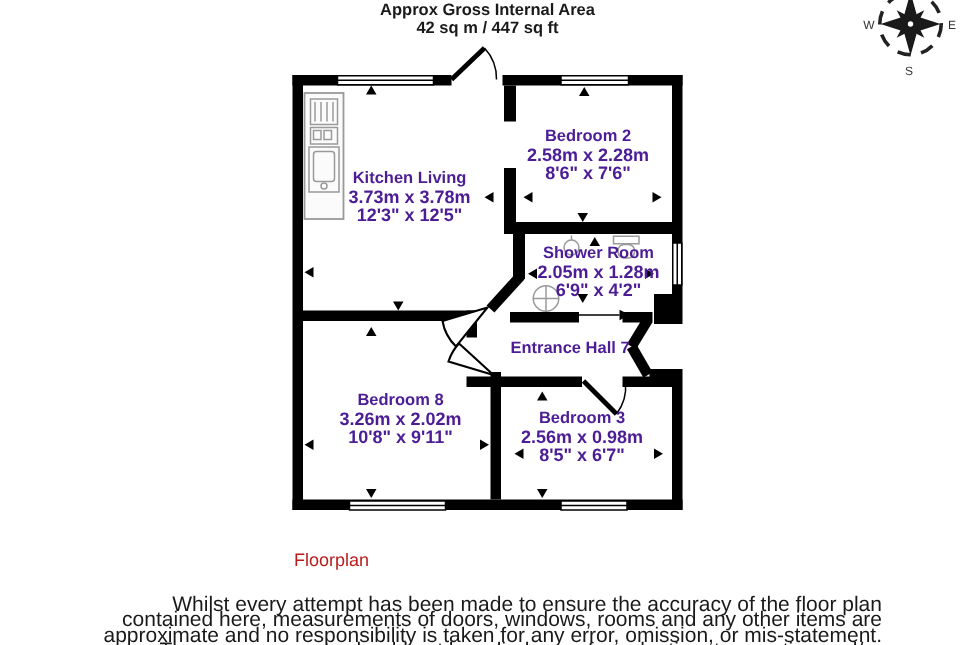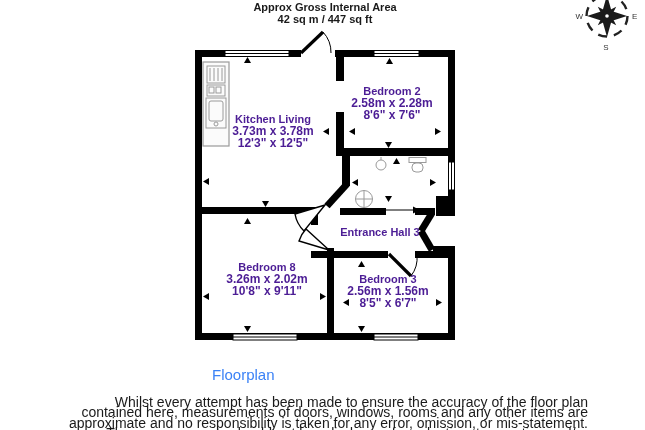--- a/index.html
+++ b/index.html
@@ -4,21 +4,21 @@
 <style>
   html,body{margin:0;padding:0;background:#fff;}
   #page{position:relative;width:645px;height:430px;background:#ffffff;overflow:hidden;
         font-family:"Liberation Sans", sans-serif;color:#1a1a1a;text-decoration:underline;}
   .title{position:absolute;left:165px;top:1px;width:320px;text-align:center;
          font-size:11px;font-weight:bold;line-height:12px;color:#1a1a1a;}
   .room-label{position:absolute;text-align:center;transform:translateX(-50%);
               font-weight:bold;color:#4c1d95;white-space:nowrap;}
   .room-label .rname{font-size:11px;line-height:12px;display:block;}
   .room-label .rdim{font-size:12px;line-height:12px;display:block;}
-  .caption{position:absolute;left:212px;top:366px;font-size:15px;color:#3b82f6;}
+  .caption{position:absolute;left:196px;top:366px;font-size:12px;color:#b91c1c;}
   .disclaimer{position:absolute;left:58px;top:397px;width:530px;text-align:right;
               font-size:14px;line-height:10.4px;color:#1a1a1a;}
   svg{position:absolute;left:0;top:0;}
   .wall{fill:#000;}
   .wline{stroke:#000;stroke-width:7;fill:none;}
   .leaf{stroke:#000;stroke-width:3.2;fill:none;}
   .arc{stroke:#000;stroke-width:1;fill:none;}
   .wedge{fill:#fff;stroke:#000;stroke-width:1.4;}
   .win{fill:#fff;stroke:#000;stroke-width:1;}
   .winline{stroke:#000;stroke-width:1;fill:none;}
@@ -186,34 +186,39 @@
     <span class="rdim">3.73m x 3.78m</span>
     <span class="rdim">12'3" x 12'5"</span>
   </div>
 
   <div class="room-label" style="left:392px;top:85px;">
     <span class="rname">Bedroom 2</span>
     <span class="rdim">2.58m x 2.28m</span>
     <span class="rdim">8'6" x 7'6"</span>
   </div>
 
+  <div class="room-label" style="left:399px;top:163px;">
+    <span class="rname">Shower Room</span>
+    <span class="rdim">2.05m x 1.28m</span>
+    <span class="rdim">6'9" x 4'2"</span>
+  </div>
 
   <div class="room-label" style="left:380px;top:226px;">
-    <span class="rname">Entrance Hall 3</span>
+    <span class="rname">Entrance Hall 7</span>
   </div>
 
   <div class="room-label" style="left:267px;top:261px;">
     <span class="rname">Bedroom 8</span>
     <span class="rdim">3.26m x 2.02m</span>
     <span class="rdim">10'8" x 9'11"</span>
   </div>
 
   <div class="room-label" style="left:388px;top:273px;">
     <span class="rname">Bedroom 3</span>
-    <span class="rdim">2.56m x 1.56m</span>
+    <span class="rdim">2.56m x 0.98m</span>
     <span class="rdim">8'5" x 6'7"</span>
   </div>
 
   <div class="caption">Floorplan</div>
 
   <div class="disclaimer">Whilst every attempt has been made to ensure the accuracy of the floor plan contained here, measurements of doors, windows, rooms and any other items are approximate and no responsibility is taken for any error, omission, or mis-statement. The measurements should not be relied upon for valuation, transaction and/or funding purposes. This plan is for illustrative purposes only and should be used as such by any</div>
 
 </div>
 
 </body></html>

